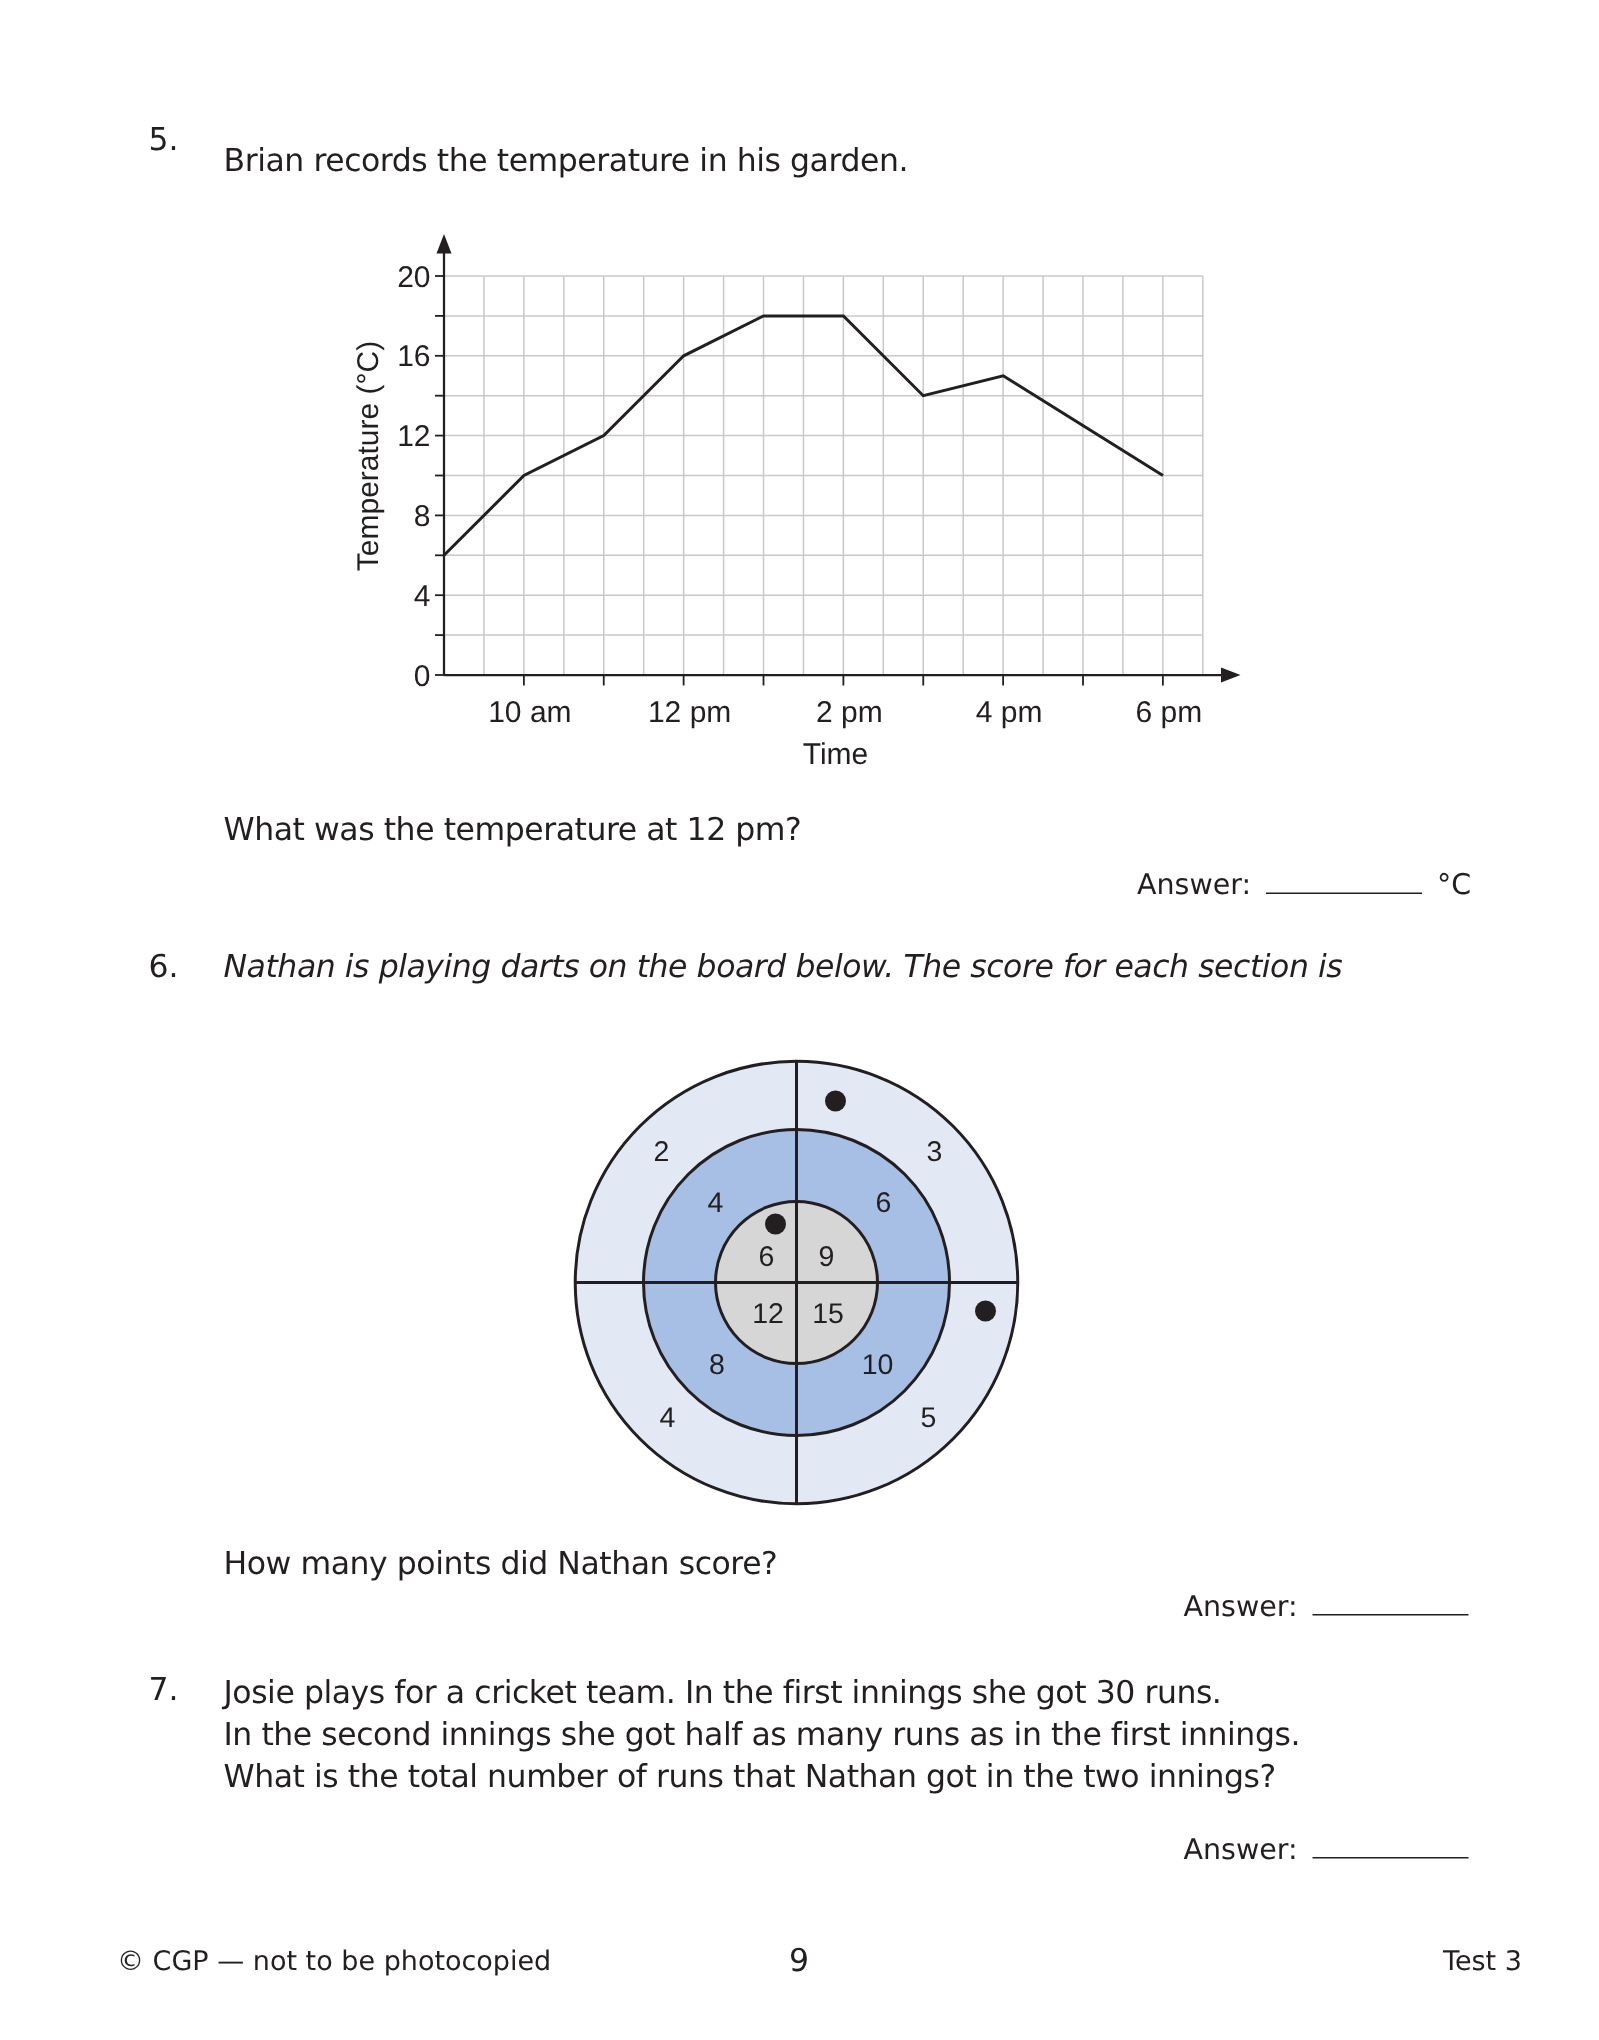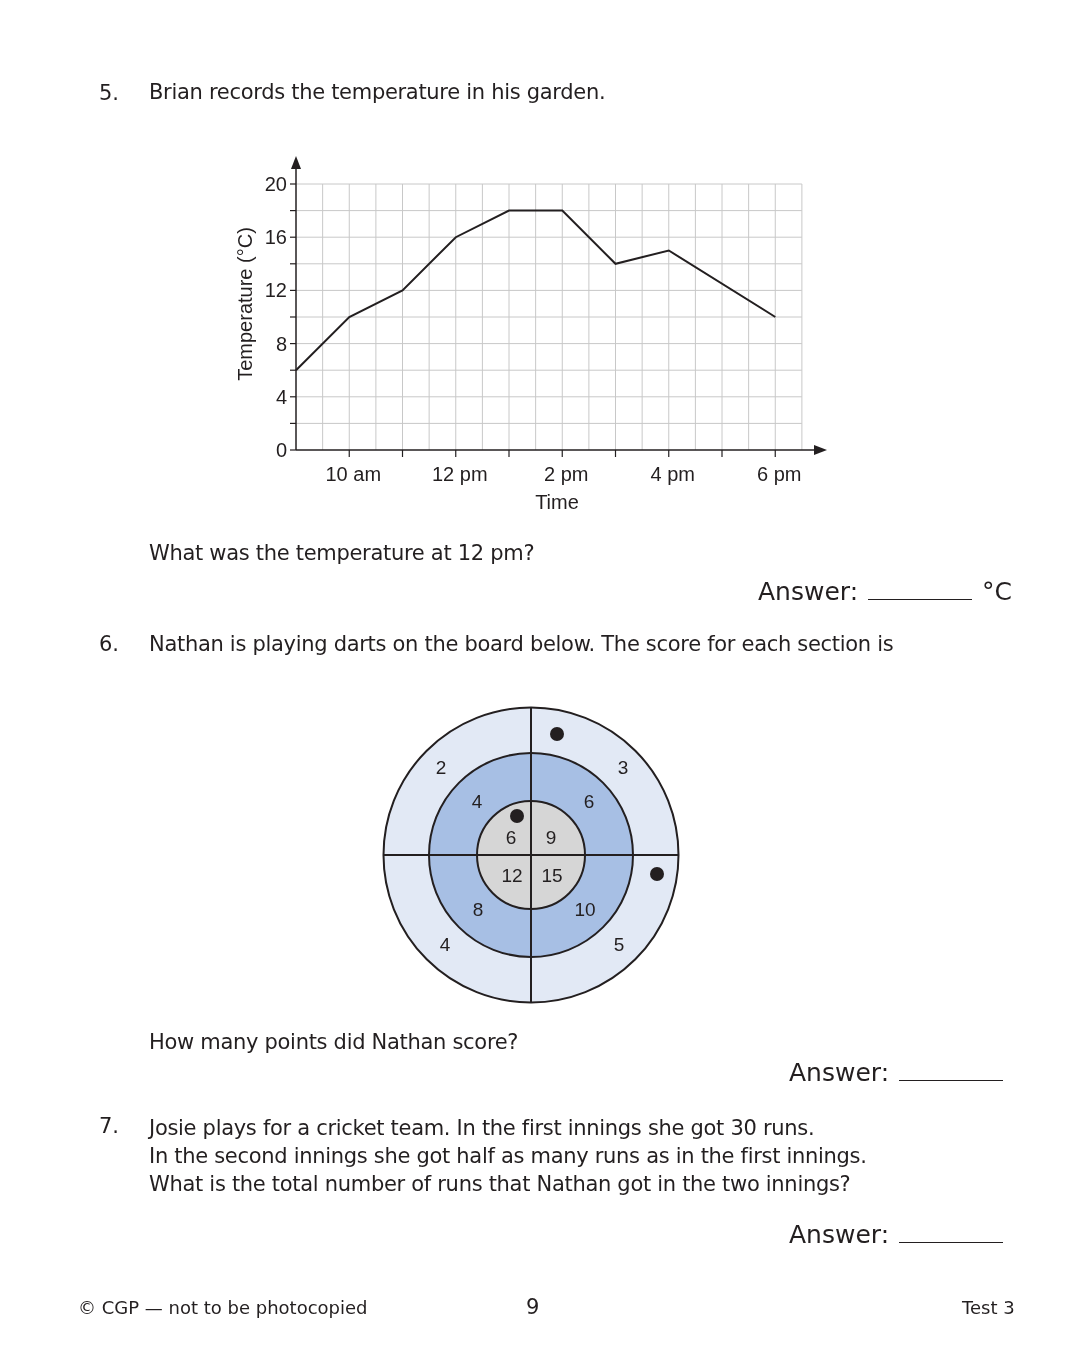--- a/index.html
+++ b/index.html
@@ -2,30 +2,30 @@
 <html><head>
 <meta charset="utf-8">
 <style>
   html, body { margin:0; padding:0; background:#ffffff; }
   body { width:1066px; height:1360px; position:relative; overflow:hidden;
          font-family:"DejaVu Sans", sans-serif; color:#231f20; }
   .q-text { position:absolute; font-family:"DejaVu Sans", sans-serif; font-size:21px;
             line-height:28px; color:#231f20; letter-spacing:-0.3px; }
   .q-num { position:absolute; font-size:21px; line-height:28px; color:#231f20; }
   .line { display:block; white-space:nowrap; }
-  .answer { position:absolute; font-size:25px; color:#231f20; white-space:nowrap; }
+  .answer { position:absolute; font-size:19px; color:#231f20; white-space:nowrap; }
   .answer .blank { display:inline-block; width:104px; border-bottom:1.5px solid #231f20; margin-left:10px; margin-right:10px; vertical-align:baseline; height:18px; }
   svg text { font-family:"Liberation Sans", sans-serif; }
   .footer { position:absolute; top:1297px; font-size:18px; color:#231f20; white-space:nowrap; }
 </style>
 </head>
 <body>
 
 <div class="q-num" style="left:99px; top:79px;">5.</div>
-<div class="q-text" style="left:149px; top:78px;">
+<div class="q-text" style="left:149px; top:93px;">
   <span class="line">Brian records the temperature in his garden.</span>
 </div>
 
 <svg id="chart" style="position:absolute; left:0; top:0;" width="1066" height="530">
   <g id="grid">
       <line x1="322.625" y1="184" x2="322.625" y2="450" stroke="#c8c8c8" stroke-width="1"></line>
       <line x1="349.25" y1="184" x2="349.25" y2="450" stroke="#c8c8c8" stroke-width="1"></line>
       <line x1="375.875" y1="184" x2="375.875" y2="450" stroke="#c8c8c8" stroke-width="1"></line>
       <line x1="402.5" y1="184" x2="402.5" y2="450" stroke="#c8c8c8" stroke-width="1"></line>
       <line x1="429.125" y1="184" x2="429.125" y2="450" stroke="#c8c8c8" stroke-width="1"></line>
@@ -97,21 +97,21 @@
   <text id="ylabel" x="0" y="0" font-size="20" fill="#231f20" text-anchor="middle" transform="translate(252,304) rotate(-90)">Temperature (°C)</text>
   <text id="xlabel" x="557" y="509" font-size="20" fill="#231f20" text-anchor="middle">Time</text>
 </svg>
 
 <div class="q-text" style="left:149px; top:539px;">What was the temperature at 12 pm?</div>
 <div class="answer" style="left:758px; top:577px;">
   <span>Answer:</span><span class="blank"></span><span>°C</span>
 </div>
 
 <div class="q-num" style="left:99px; top:630px;">6.</div>
-<div class="q-text" style="left:149px; top:630px;">
+<div class="q-text" style="left:149px; top:630px;font-style:italic;">
   <span class="line">Nathan is playing darts on the board below.  The score for each section is</span>
 </div>
 
 <svg style="position:absolute; left:380px; top:703px;" width="305" height="305" viewBox="380 703 305 305">
   <circle cx="531" cy="855" r="147.5" fill="#e2e9f5" stroke="#231f20" stroke-width="2"></circle>
   <circle cx="531" cy="855" r="102" fill="#a7bfe4" stroke="#231f20" stroke-width="2"></circle>
   <circle cx="531" cy="855" r="54" fill="#d6d6d6" stroke="#231f20" stroke-width="2"></circle>
   <line x1="531" y1="707.5" x2="531" y2="1002.5" stroke="#231f20" stroke-width="2"></line>
   <line x1="383.5" y1="855" x2="678.5" y2="855" stroke="#231f20" stroke-width="2"></line>
 

